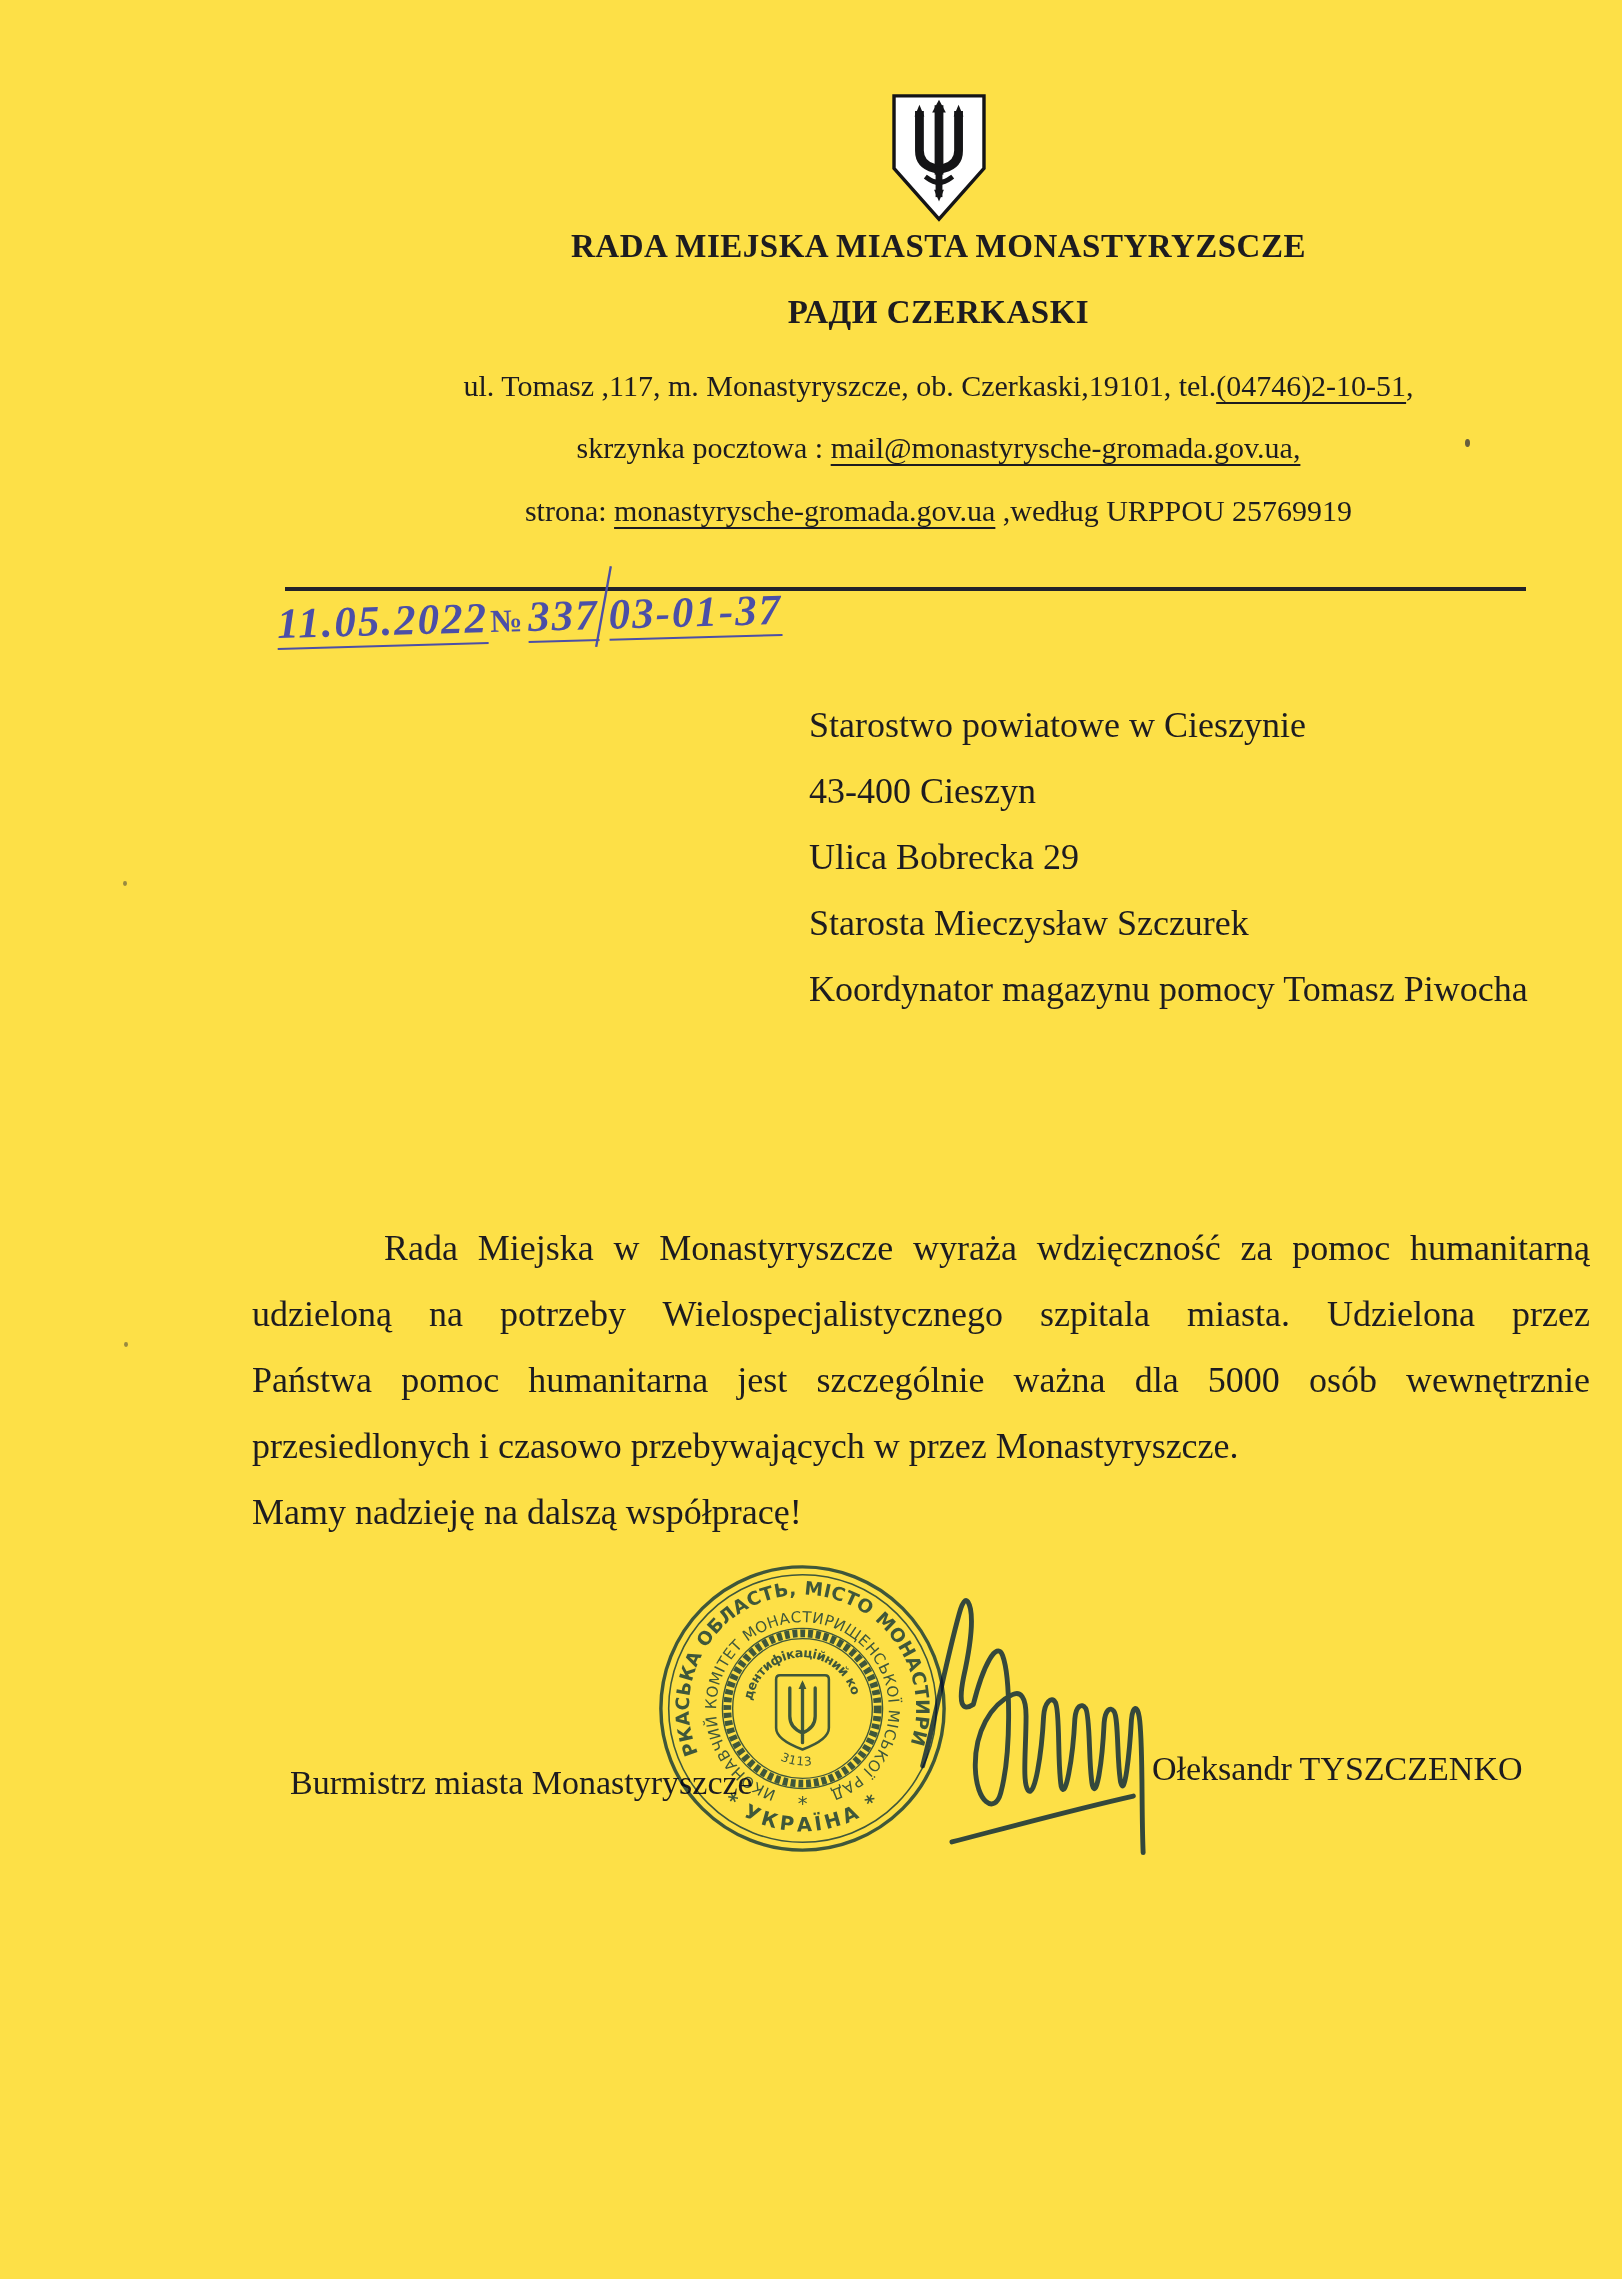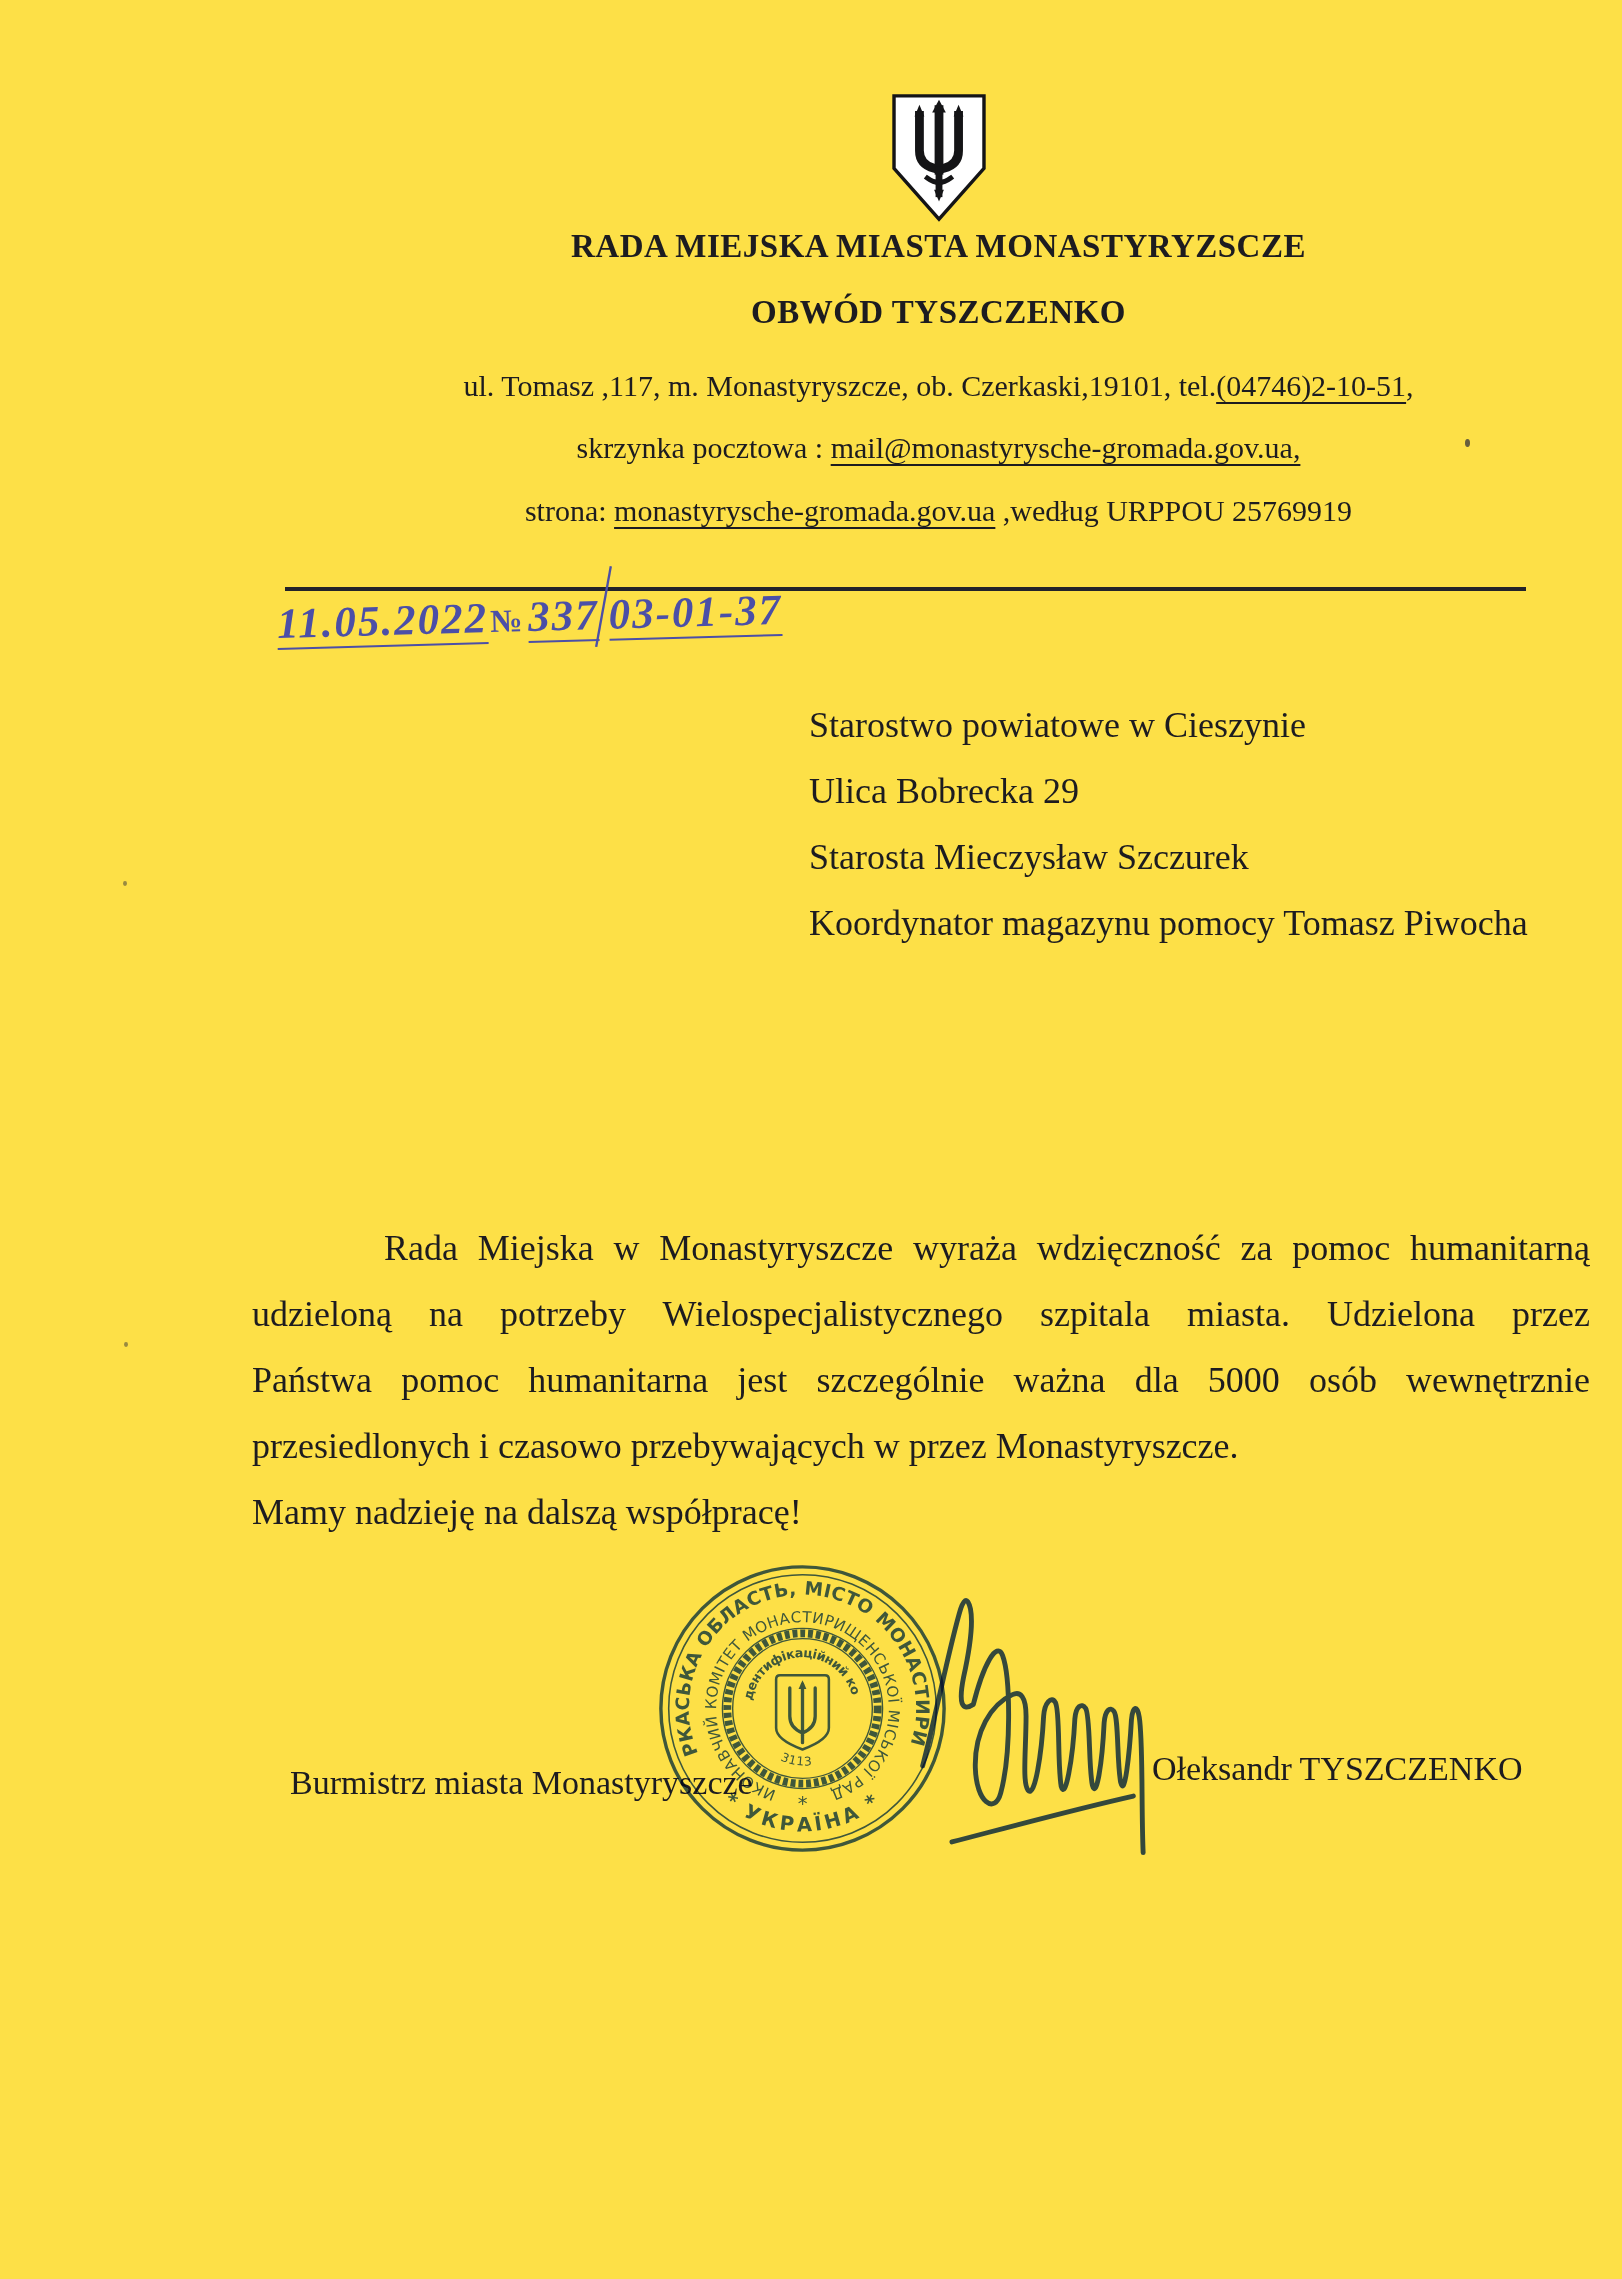--- a/index.html
+++ b/index.html
@@ -62,33 +62,34 @@
     </g>
     <g fill="#141416">
       <polygon points="50,8 43,21 57,21"></polygon>
       <polygon points="30,13 25,25 35,25"></polygon>
       <polygon points="70,13 65,25 75,25"></polygon>
       <polygon points="50,112 45,100 55,100"></polygon>
     </g>
   </svg>
 
   <div class="hline title1">RADA MIEJSKA MIASTA MONASTYRYZSCZE</div>
-  <div class="hline title2">OBWÓD TYSZCZENKO</div>
+  <div class="hline title2">РАДИ CZERKASKI</div>
 
   <div class="hline addr addr1"><span>ul. Tomasz ,117, m. Monastyryszcze, ob. Czerkaski,19101, tel.</span><span class="u">(04746)2-10-51</span><span>,</span></div>
   <div class="hline addr addr2"><span>skrzynka pocztowa : </span><span class="u">mail@monastyrysche-gromada.gov.ua,</span></div>
   <div class="hline addr addr3"><span>strona: </span><span class="u">monastyrysche-gromada.gov.ua</span><span> ,według URPPOU 25769919</span></div>
 
   <div class="rule"></div>
   <div class="handref">
     <span class="hu">11.05.2022</span><span class="no">№</span><span class="hu">337</span><span class="slash">/</span><span class="hu">03-01-37</span>
   </div>
 
   <div class="recipient">
     <div>Starostwo powiatowe w Cieszynie</div>
+    <div>43-400 Cieszyn</div>
     <div>Ulica Bobrecka 29</div>
     <div>Starosta Mieczysław Szczurek</div>
     <div>Koordynator magazynu pomocy Tomasz Piwocha</div>
   </div>
 
   <div class="body">
     <div class="bline stretch indent">Rada Miejska w Monastyryszcze wyraża wdzięczność za pomoc humanitarną</div>
     <div class="bline stretch">udzieloną na potrzeby Wielospecjalistycznego szpitala miasta. Udzielona przez</div>
     <div class="bline stretch">Państwa pomoc humanitarna jest szczególnie ważna dla 5000 osób wewnętrznie</div>
     <div class="bline">przesiedlonych i czasowo przebywających w przez Monastyryszcze.</div>

